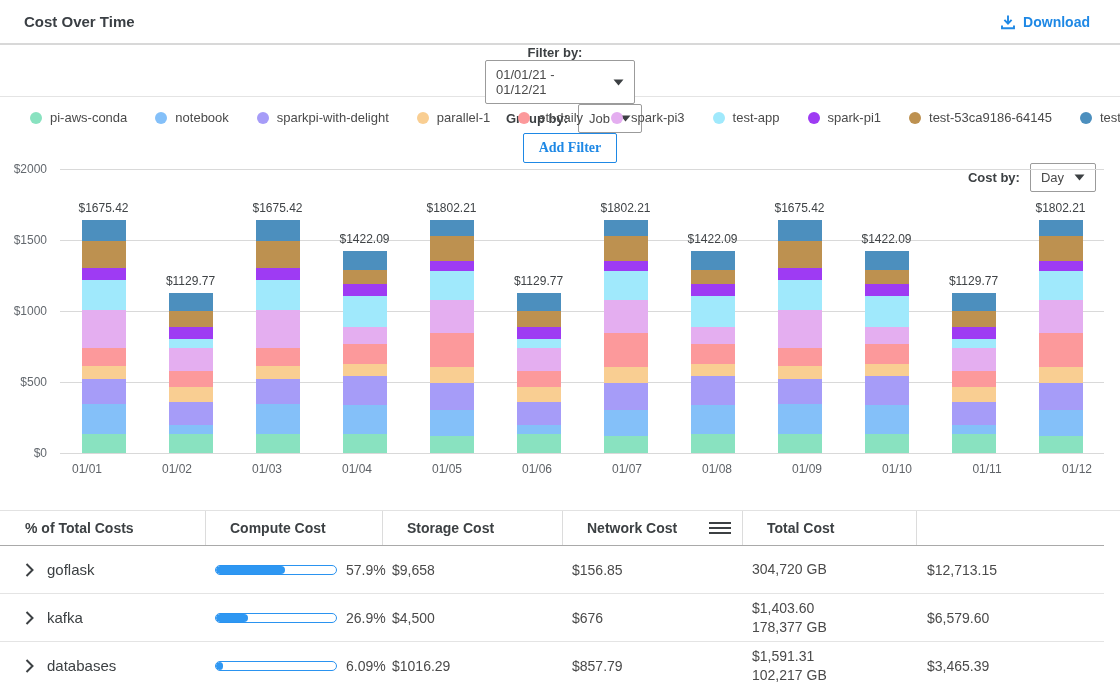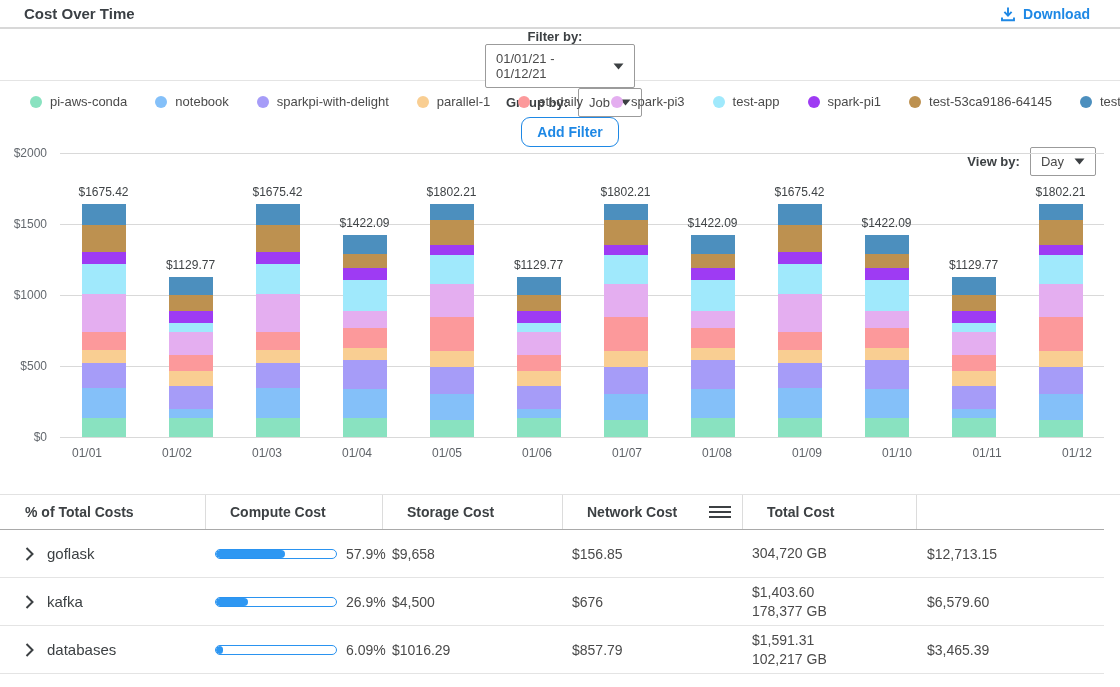--- a/index.html
+++ b/index.html
@@ -4,37 +4,37 @@
 <style>
   * { box-sizing: border-box; }
   html,body { margin:0; padding:0; }
   body {
     width:1120px; height:687px; overflow:hidden; background:#fff;
     font-family:"Liberation Sans", sans-serif; color:#3c4043;
     -webkit-font-smoothing:antialiased;
   }
   
   .topbar { display:flex; justify-content:space-between; align-items:center;
-            height:29px; padding:0 24px; border-bottom:2px solid #d8d8d8; }
+            height:45px; padding:0 24px; border-bottom:2px solid #d8d8d8; }
   .page-title { font-size:15px; font-weight:bold; color:#3a3f44; }
   .download-btn { display:flex; align-items:center; gap:7px; color:#1E88E5;
                   font-weight:bold; font-size:14px; cursor:pointer; background:none; border:none; }
   
   .filterbar { display:flex; align-items:center; height:52px; padding:0 24px;
                border-bottom:1px solid #e4e4e4; font-size:13px;flex-direction:column; }
   .flabel { font-weight:bold; margin-right:10px; color:#3c4043; white-space:nowrap; }
   .dropdown { display:flex; align-items:center; gap:10px; border:1px solid #9b9b9b;
               border-radius:2px; background:#fff; padding:6px 10px; font-size:13px;
               color:#4a4a4a; cursor:pointer; }
   .date-dd { width:150px; justify-content:space-between; }
   .group-wrap, .view-wrap { display:flex; align-items:center; }
   .group-wrap { margin-left:28px; }
   .add-filter-btn { margin-left:20px; border:1px solid #1E88E5; color:#1E88E5;
-                    font-weight:bold; font-size:14px; padding:6px 15px; border-radius:9px;
-                    background:#fff; cursor:pointer; }
+                    font-weight:bold; font-size:14px; padding:6px 15px; border-radius:2px;
+                    background:#fff; cursor:pointer;font-family:Liberation Serif, serif; }
   .view-wrap { margin-left:auto; }
   
   .legend { display:flex; align-items:center; gap:28px; padding:13px 24px 13px 30px;
             font-size:13px; color:#4a4a4a; }
   .legend-item { display:flex; align-items:center; gap:8px; cursor:pointer; white-space:nowrap; }
   .dot { width:12px; height:12px; border-radius:50%; flex:none; }
   
   .chart-wrap { position:relative; height:330px; margin-top:16px; }
   .plot { position:absolute; left:60px; right:16px; top:15px; height:284px; }
   .gridline { position:absolute; left:0; right:0; height:1px; background:#d9d9d9; }
@@ -98,21 +98,21 @@
       <span>Job</span>
       <span style="display:flex;">
         <svg width="11" height="7" viewBox="0 0 11 7">
             <path d="M0.5 0.5 H10.5 L5.5 6.5 Z" fill="#3c4043"></path>
           </svg>
       </span>
     </div>
   </div>
   <button class="add-filter-btn">Add Filter</button>
   <div class="view-wrap">
-    <span class="flabel">View by:</span>
+    <span class="flabel">Cost by:</span>
     <div class="dropdown">
       <span>Day</span>
       <span style="display:flex;">
         <svg width="11" height="7" viewBox="0 0 11 7">
             <path d="M0.5 0.5 H10.5 L5.5 6.5 Z" fill="#3c4043"></path>
           </svg>
       </span>
     </div>
   </div>
 </div>

